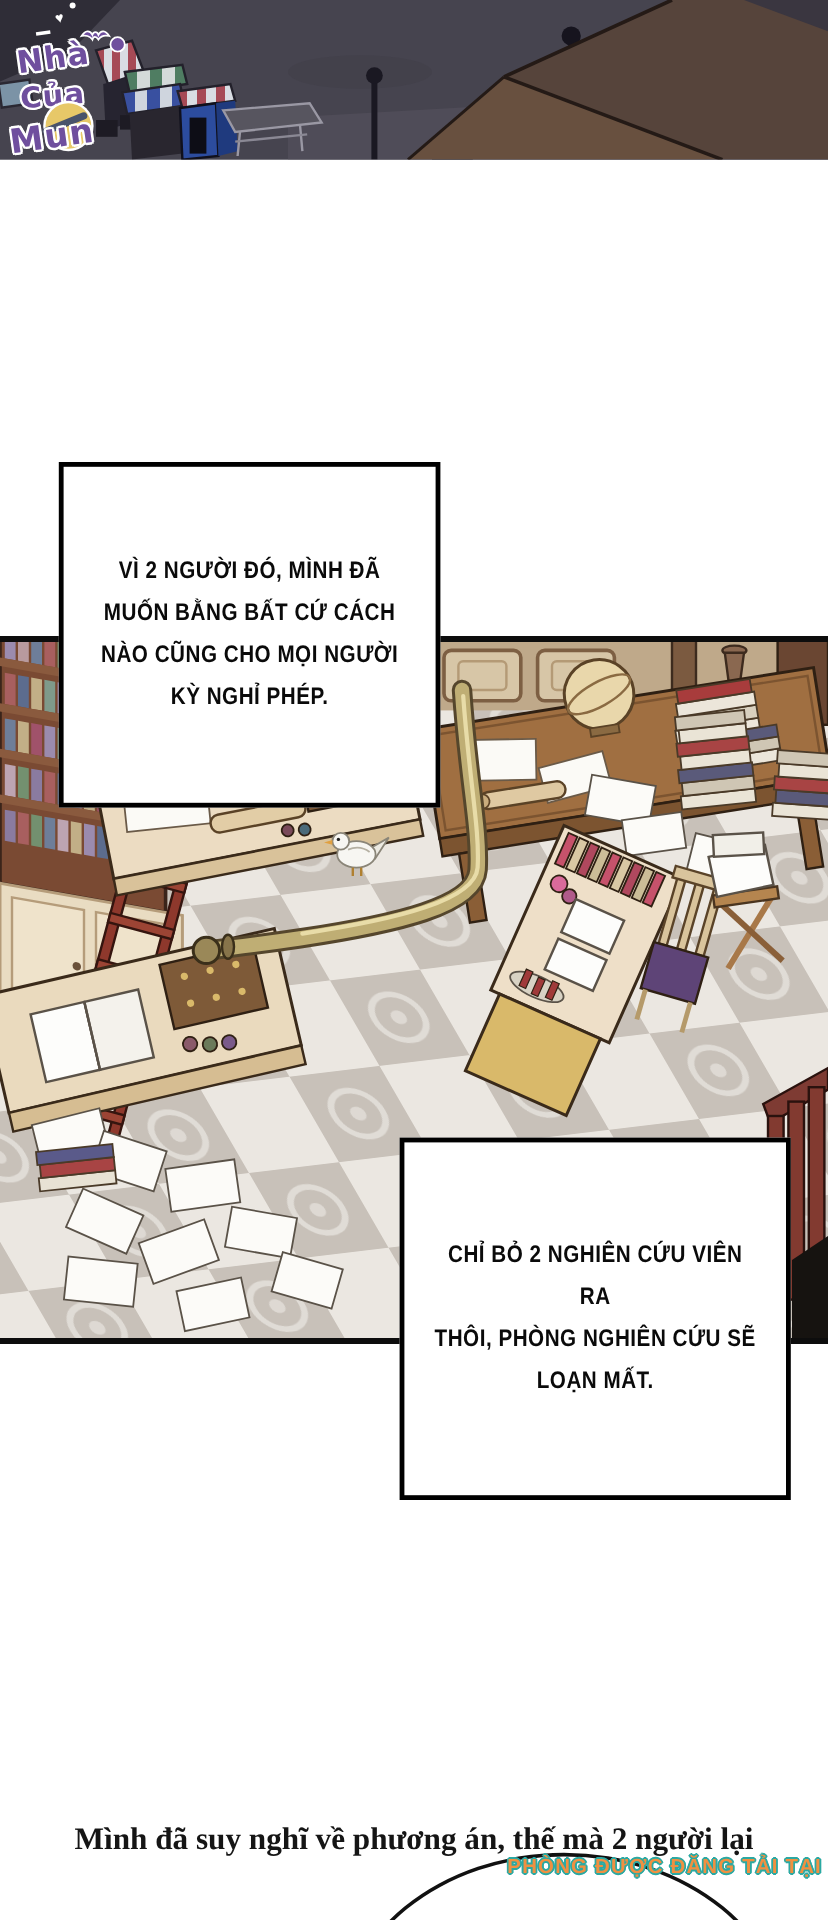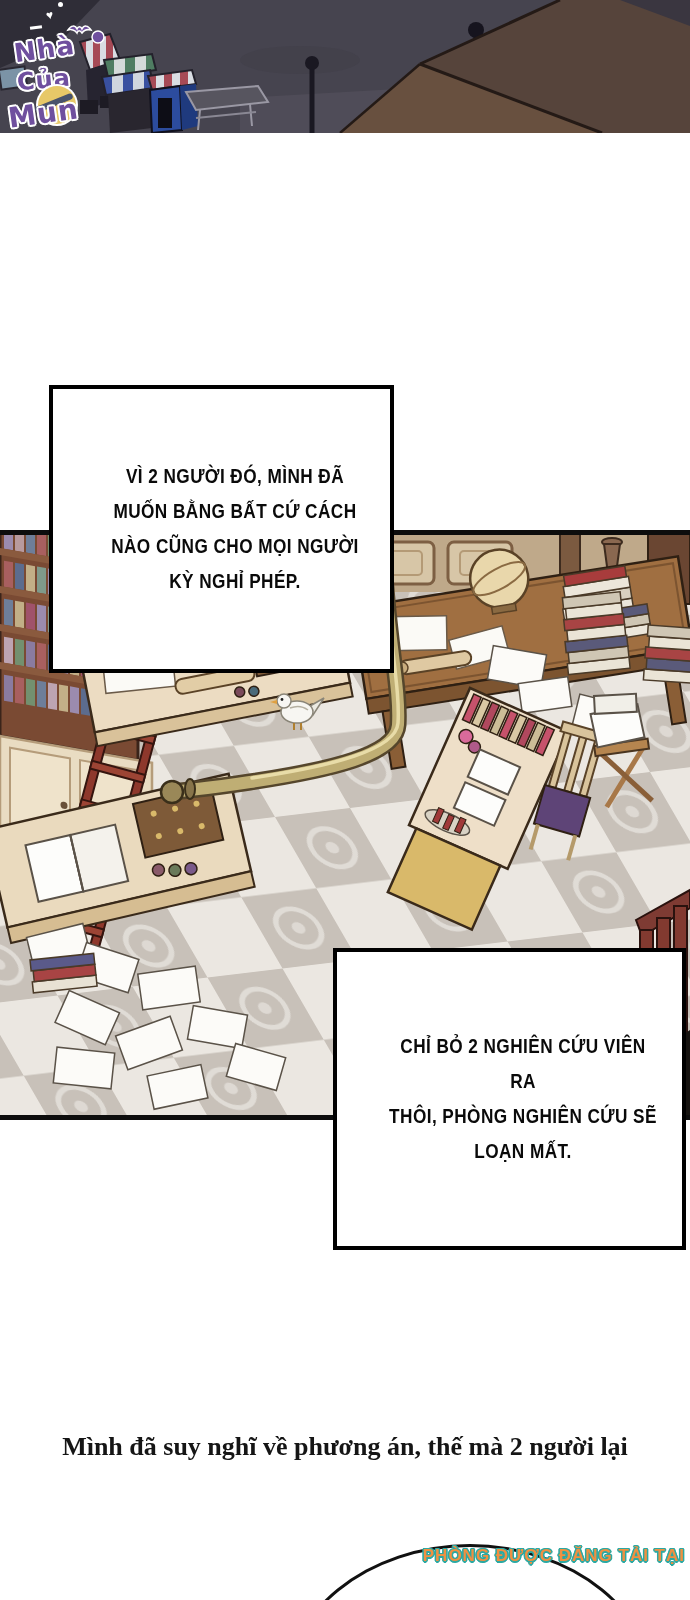--- a/index.html
+++ b/index.html
@@ -27,29 +27,29 @@
   .logo-dot{position:absolute;left:58px;top:2px;width:5px;height:5px;border-radius:50%;background:#fff;}
   .logo-dash{position:absolute;left:30px;top:26px;width:12px;height:3px;background:#fff;transform:rotate(-8deg);}
   .logo-bats{position:absolute;left:66px;top:22px;}
 
   
   .scene{position:absolute;left:0;top:530px;width:690px;height:590px;z-index:1;}
   .scene svg{display:block;width:690px;height:590px;}
 
   
   .bubble{position:absolute;background:#fff;border:4px solid #000;z-index:5;
-          display:flex;align-items:center;justify-content:center;padding-left:27px;}
+          display:flex;align-items:center;justify-content:center;}
   .bubble1{left:49px;top:385px;width:310px;height:280px;}
   .bubble2{left:333px;top:948px;width:318px;height:294px;}
   .bubble-text{transform:scaleX(.86);transform-origin:center;text-align:center;}
   .bubble-line{font-weight:bold;font-size:20px;line-height:35px;color:#0a0a0a;
                letter-spacing:.5px;white-space:pre-wrap;}
 
   
-  .narration{position:absolute;left:0;top:1432px;width:690px;text-align:center;
+  .narration{position:absolute;left:0;top:1518px;width:690px;text-align:center;
              font-family:"Liberation Serif",serif;font-weight:bold;font-size:26px;color:#151515;z-index:2;}
 
   
   .bottom-bubble{position:absolute;left:282px;top:1544px;width:370px;height:300px;
                  background:#fff;border:3px solid #111;border-radius:50%;z-index:2;}
   .site-watermark{position:absolute;top:1546px;right:5px;text-align:center;z-index:4;
                   font-weight:bold;color:var(--watermark-orange,#f09041);letter-spacing:1px;}
   .site-watermark .wm-line1{font-size:17px;
       text-shadow:1.5px 0 0 var(--watermark-teal,#2ba9a3),-1.5px 0 0 var(--watermark-teal,#2ba9a3),
                   0 1.5px 0 var(--watermark-teal,#2ba9a3),0 -1.5px 0 var(--watermark-teal,#2ba9a3),

